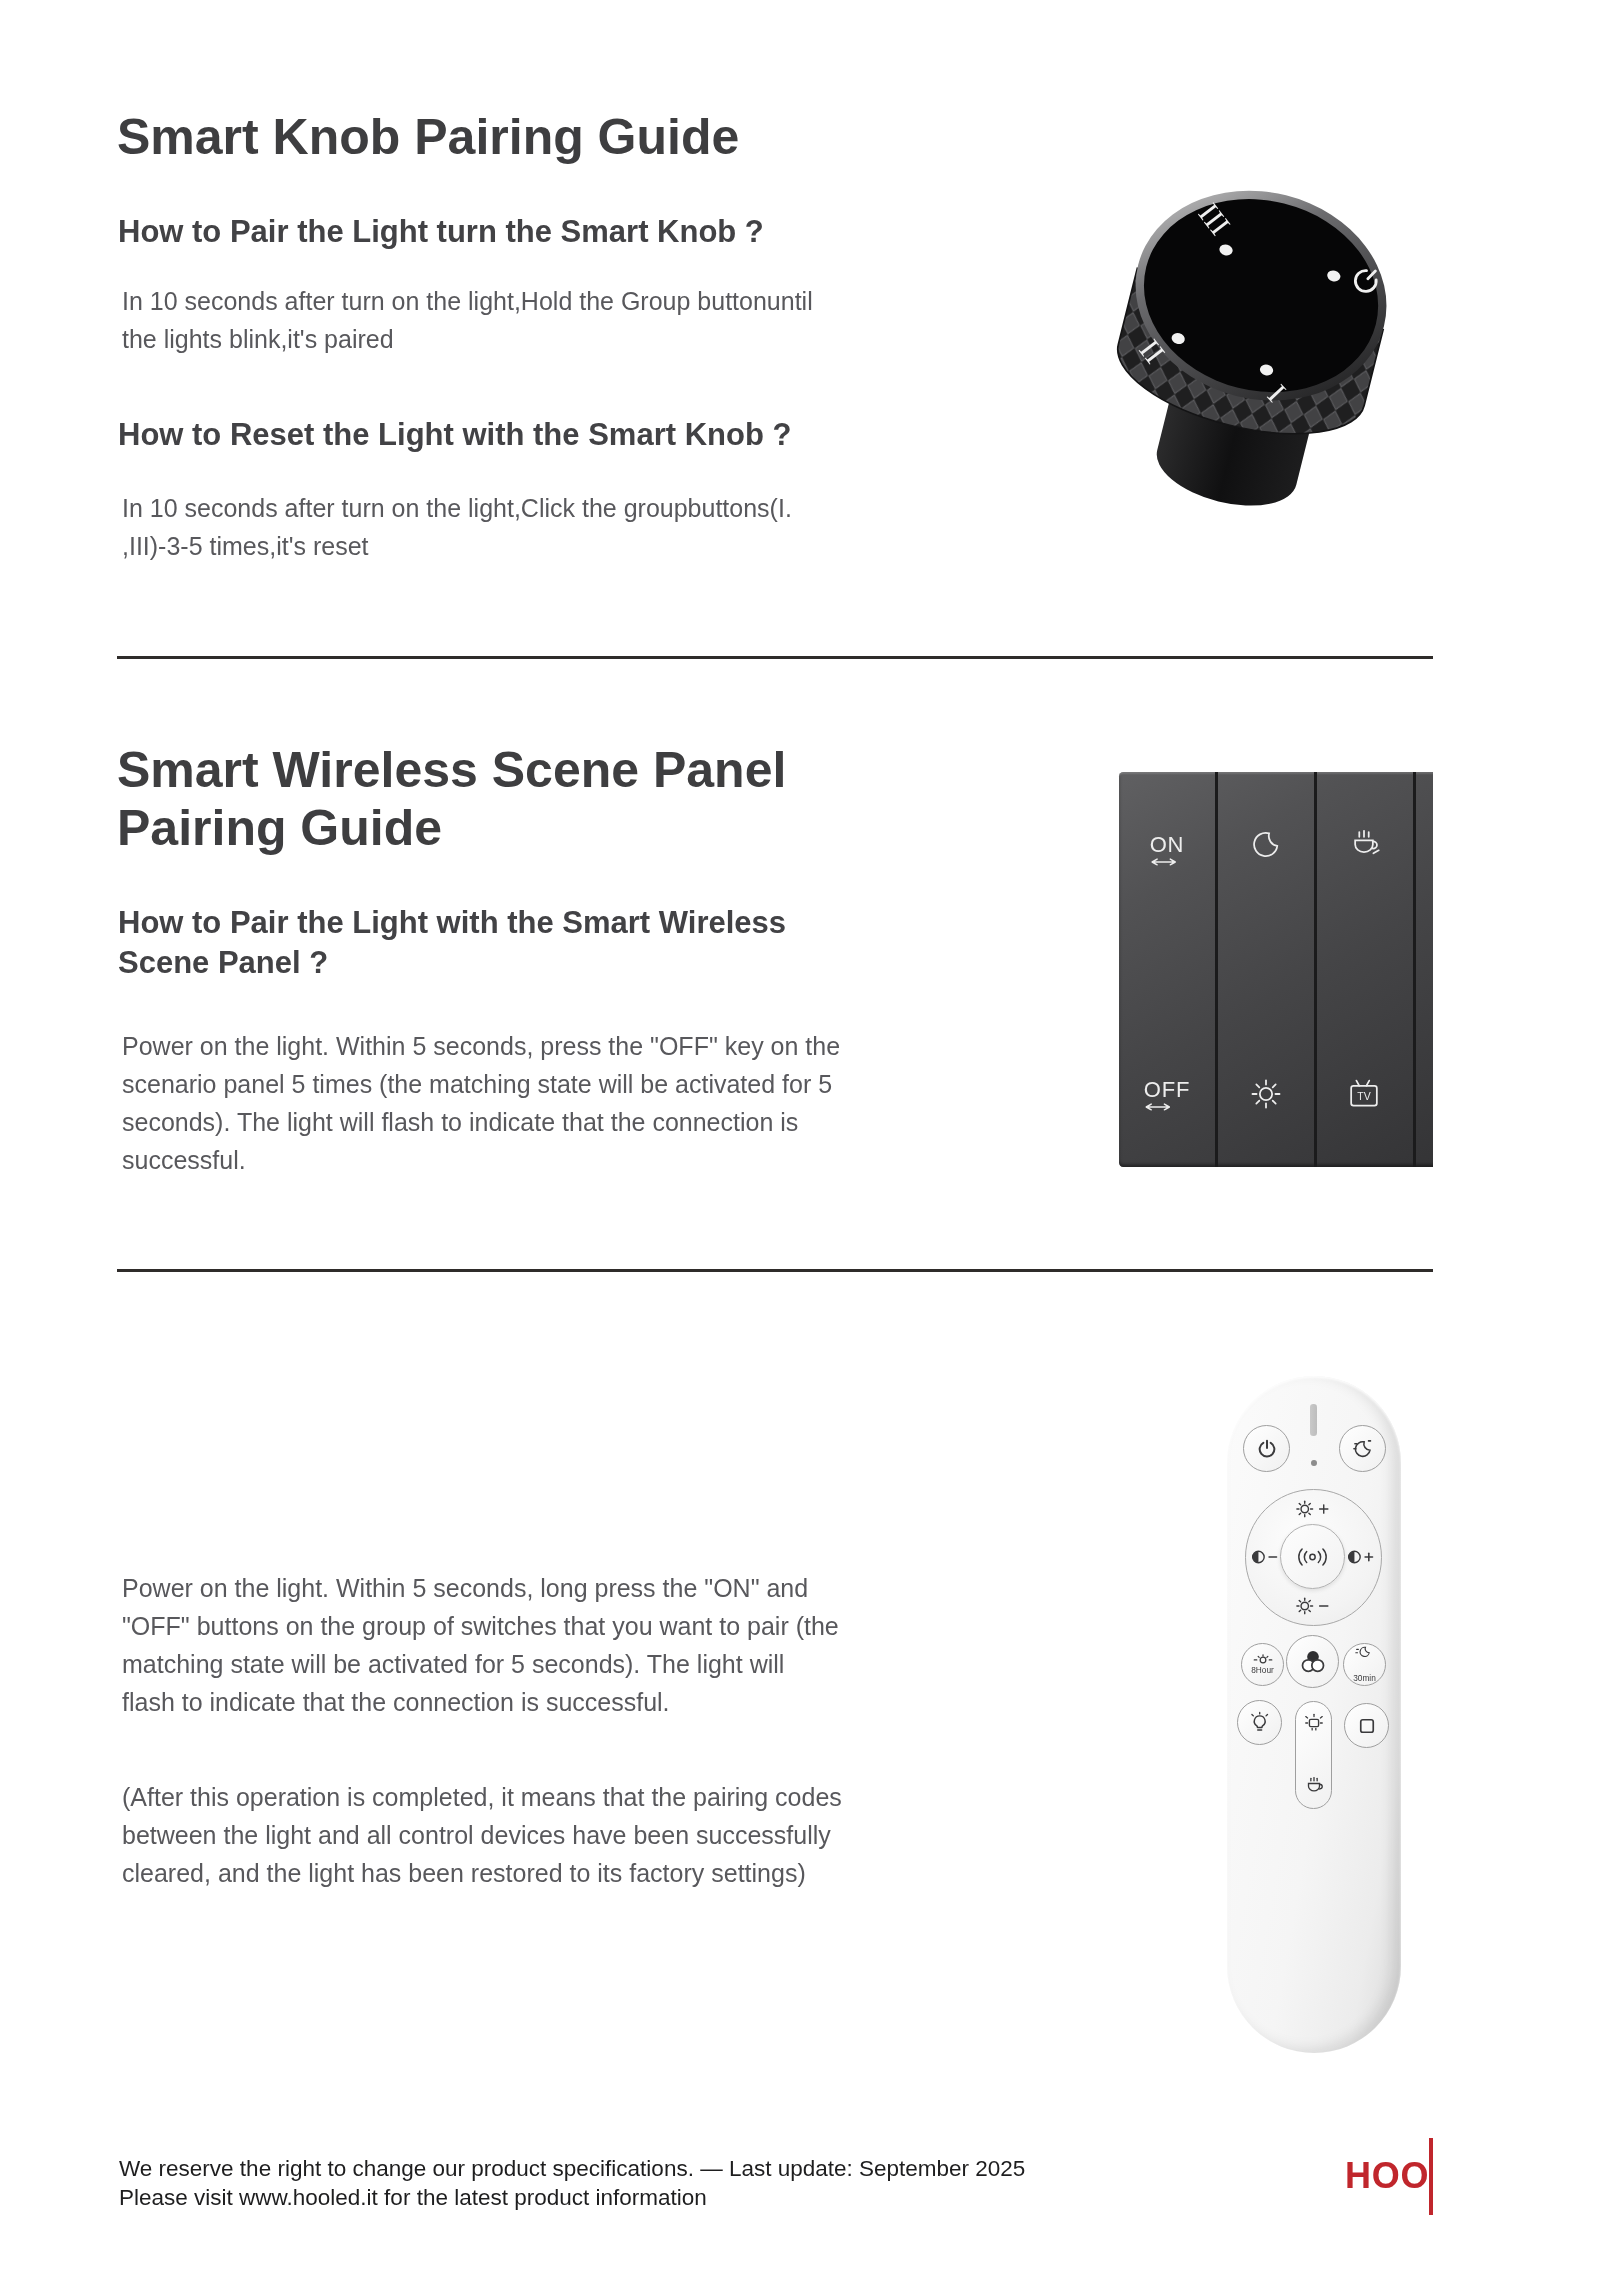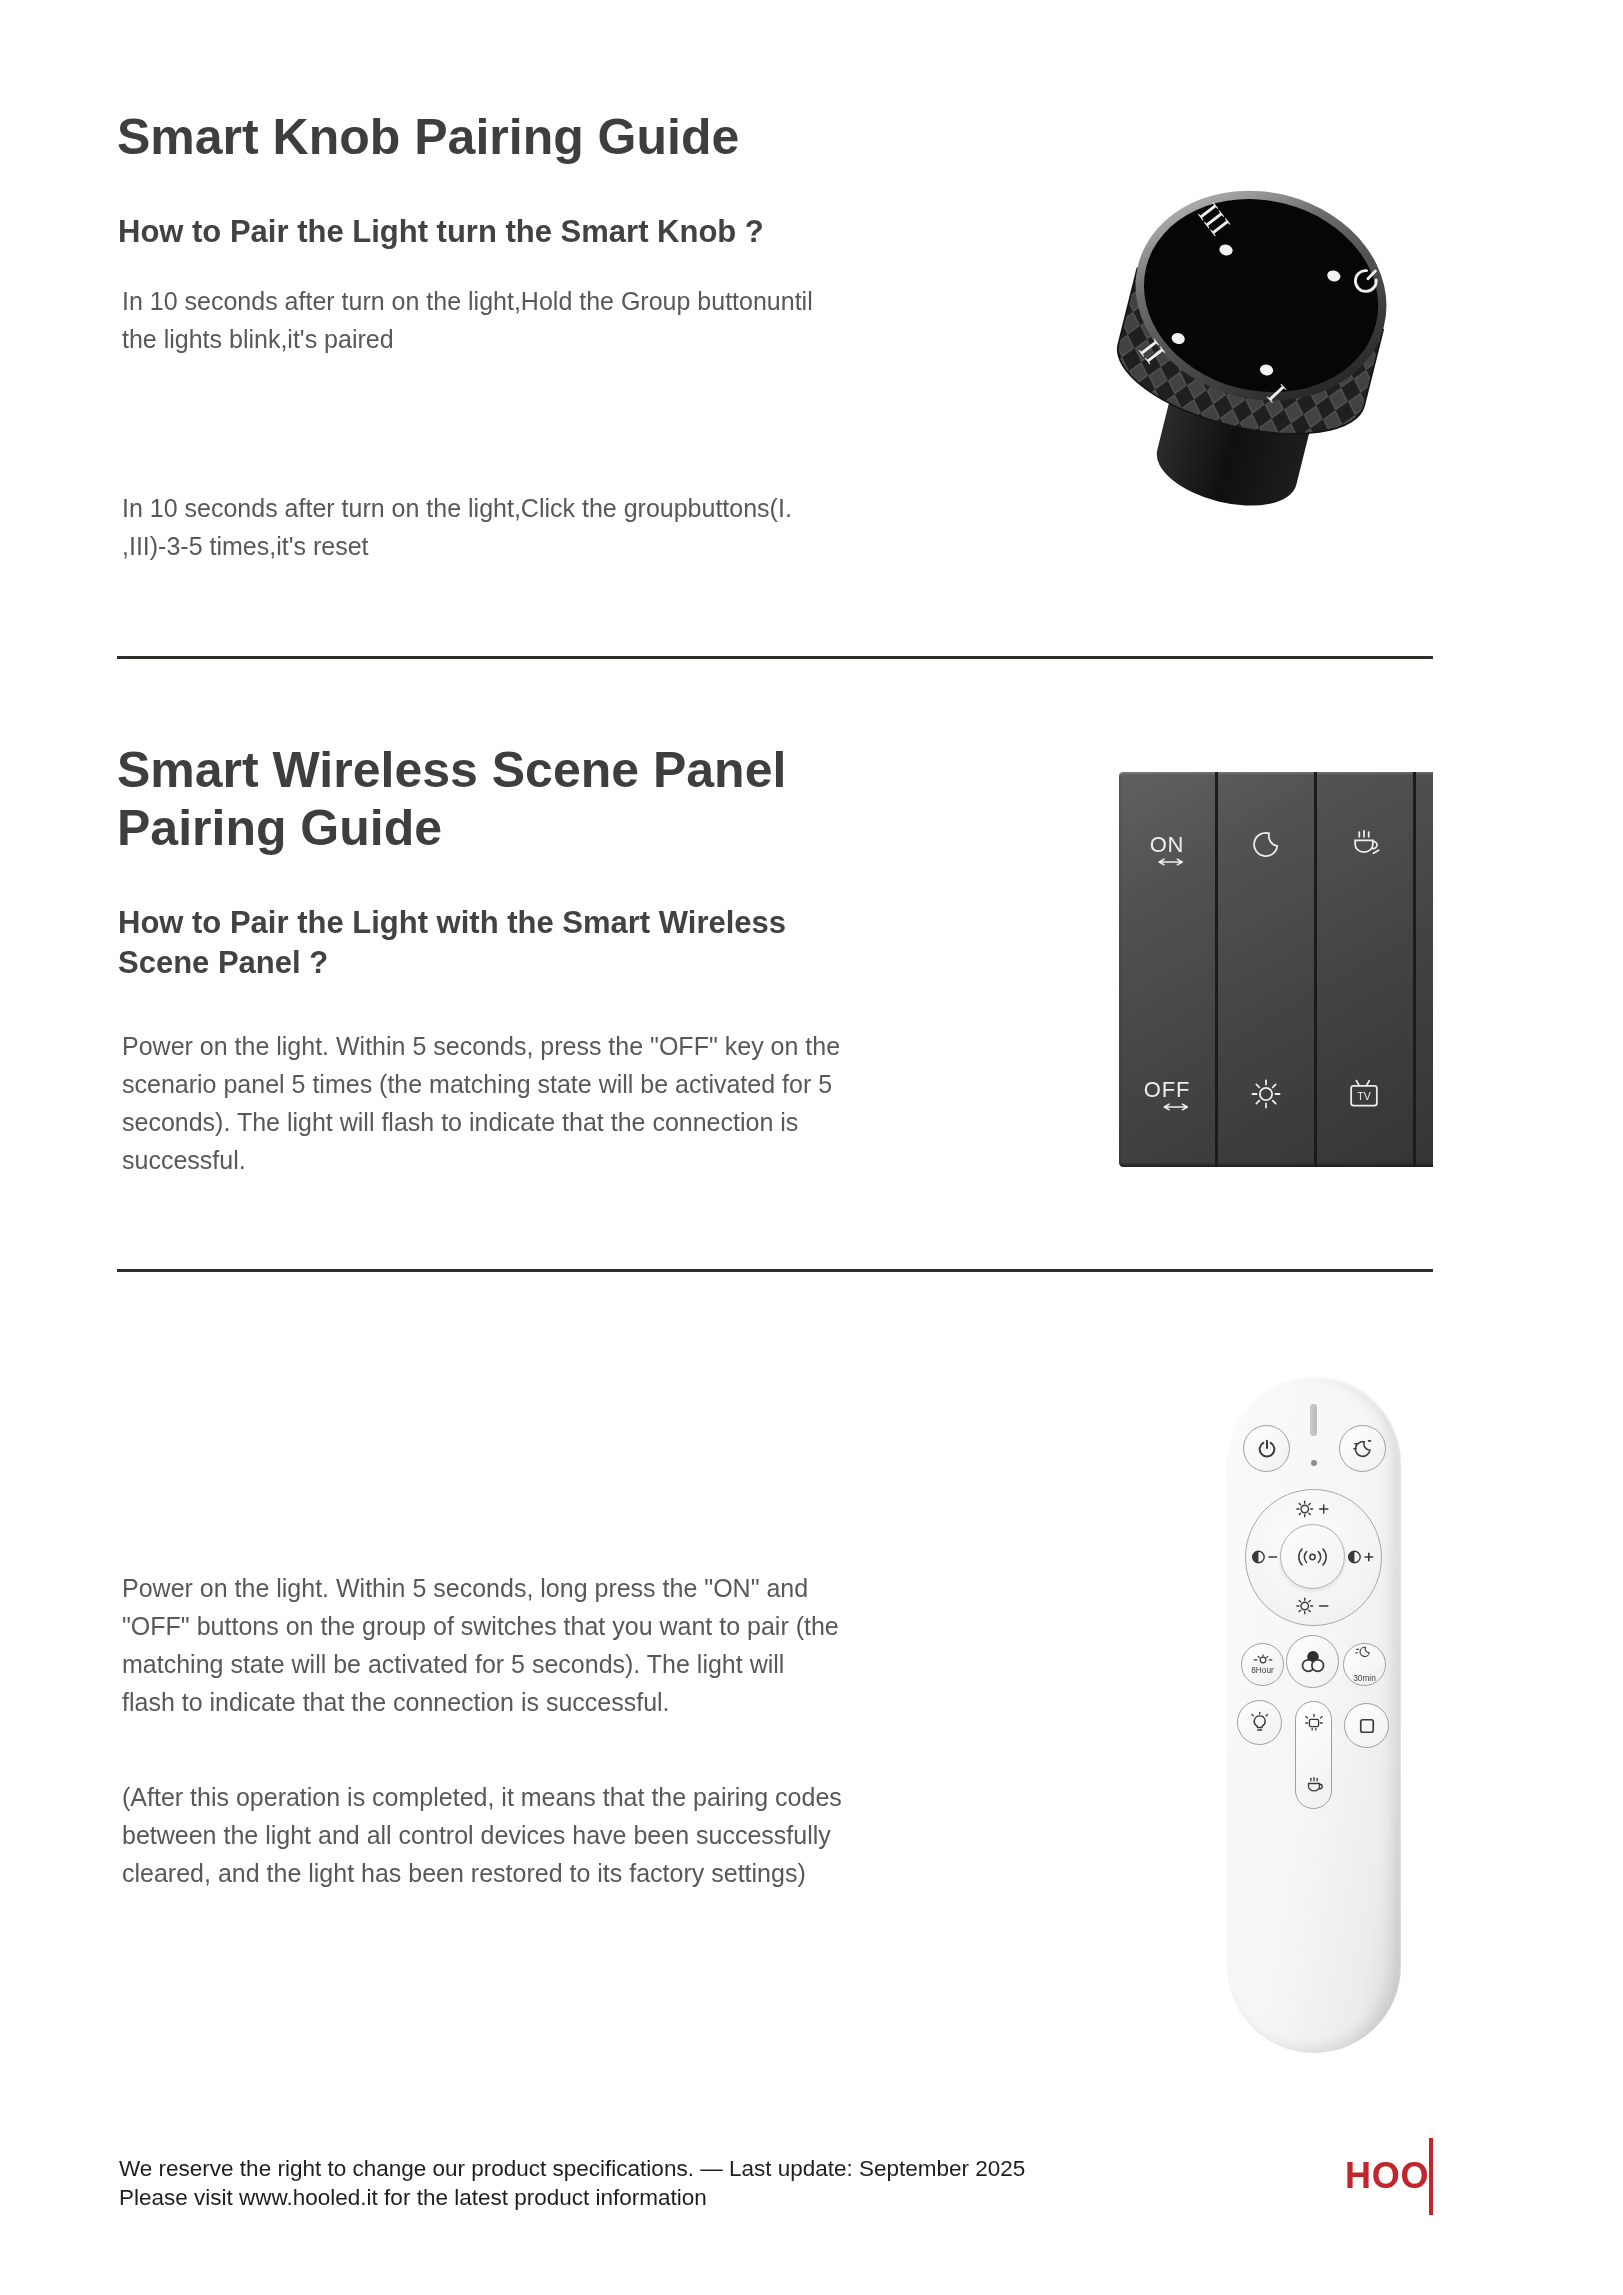--- a/index.html
+++ b/index.html
@@ -10,21 +10,21 @@
   .h2{position:absolute;font-weight:700;font-size:31px;line-height:40px;color:#424245;white-space:pre-wrap;}
   .body-p{position:absolute;font-weight:400;font-size:25px;line-height:38px;color:#58585c;white-space:pre-wrap;}
   .divider{position:absolute;left:117px;width:1418px;height:2.5px;background:#2f2c2a;}
   .footer-p{position:absolute;font-size:22.5px;line-height:29px;color:#1e1e1f;white-space:pre-wrap;}
 
   
   .panel{position:absolute;left:1119px;top:772px;width:395px;height:395px;border-radius:4.2px;
          background:linear-gradient(150deg,#606062 0%,#525254 22%,#454547 50%,#3a3a3c 78%,#313133 100%);
          box-shadow:inset 0 1.7px 1.7px rgba(255,255,255,.18), inset 0 -2.5px 3.3px rgba(0,0,0,.45);}
   .panel .sep{position:absolute;top:0;width:3.3px;height:100%;background:#1b1b1c;}
-  .pkey-ic{position:absolute;display:flex;flex-direction:column;align-items:flex-end;gap:0;
+  .pkey-ic{position:absolute;display:flex;flex-direction:column;align-items:flex-start;gap:0;
            transform:translate(-50%,-50%);}
   .pkey-txt{color:#ededed;font-size:22px;letter-spacing:0.8px;font-weight:400;}
   .pico{display:block;}
 
   
   .remote{position:absolute;left:1227px;top:1376px;width:174px;height:677px;border-radius:88px;
           background:linear-gradient(100deg,#fbfbfb 0%,#f5f5f5 55%,#ececec 82%,#d9d9d9 100%);
           box-shadow:inset 0 1.7px 2.5px rgba(255,255,255,.9), inset -8.3px -3.3px 13.3px rgba(0,0,0,.10);}
   .rbtn{position:absolute;border-radius:50%;background:linear-gradient(135deg,#ffffff,#f0f0f0);
         border:1.7px solid #9f9f9f;box-sizing:border-box;display:flex;flex-direction:column;
@@ -57,20 +57,21 @@
 </style>
 </head>
 <body>
 
 <div class="page">
 
   <div class="h1" style="left:117px;top:108px;">Smart Knob Pairing Guide</div>
   <div class="h2" style="left:118px;top:212px;">How to Pair the Light turn the Smart Knob ?</div>
   <div class="body-p" style="left:122px;top:282px;">In 10 seconds after turn on the light,Hold the Group buttonuntil
 the lights blink,it's paired</div>
+  <div class="h2" style="left:118px;top:415px;">How to Reset the Light with the Smart Knob ?</div>
   <div class="body-p" style="left:122px;top:489px;">In 10 seconds after turn on the light,Click the groupbuttons(I.
 ,III)-3-5 times,it's reset</div>
 
   <svg style="position:absolute;left:1080px;top:132px;" width="350" height="417" viewBox="0 0 420 500">
     <defs>
       <pattern id="knurl" width="24" height="28" patternUnits="userSpaceOnUse">
         <rect width="24" height="28" fill="#1f1f20"></rect>
         <path d="M12,1 L23,14 L12,27 L1,14 Z" fill="#424244" stroke="#5d5d60" stroke-width="1.2"></path>
       </pattern>
       <linearGradient id="bodyg" x1="0" y1="0" x2="1" y2="0">

